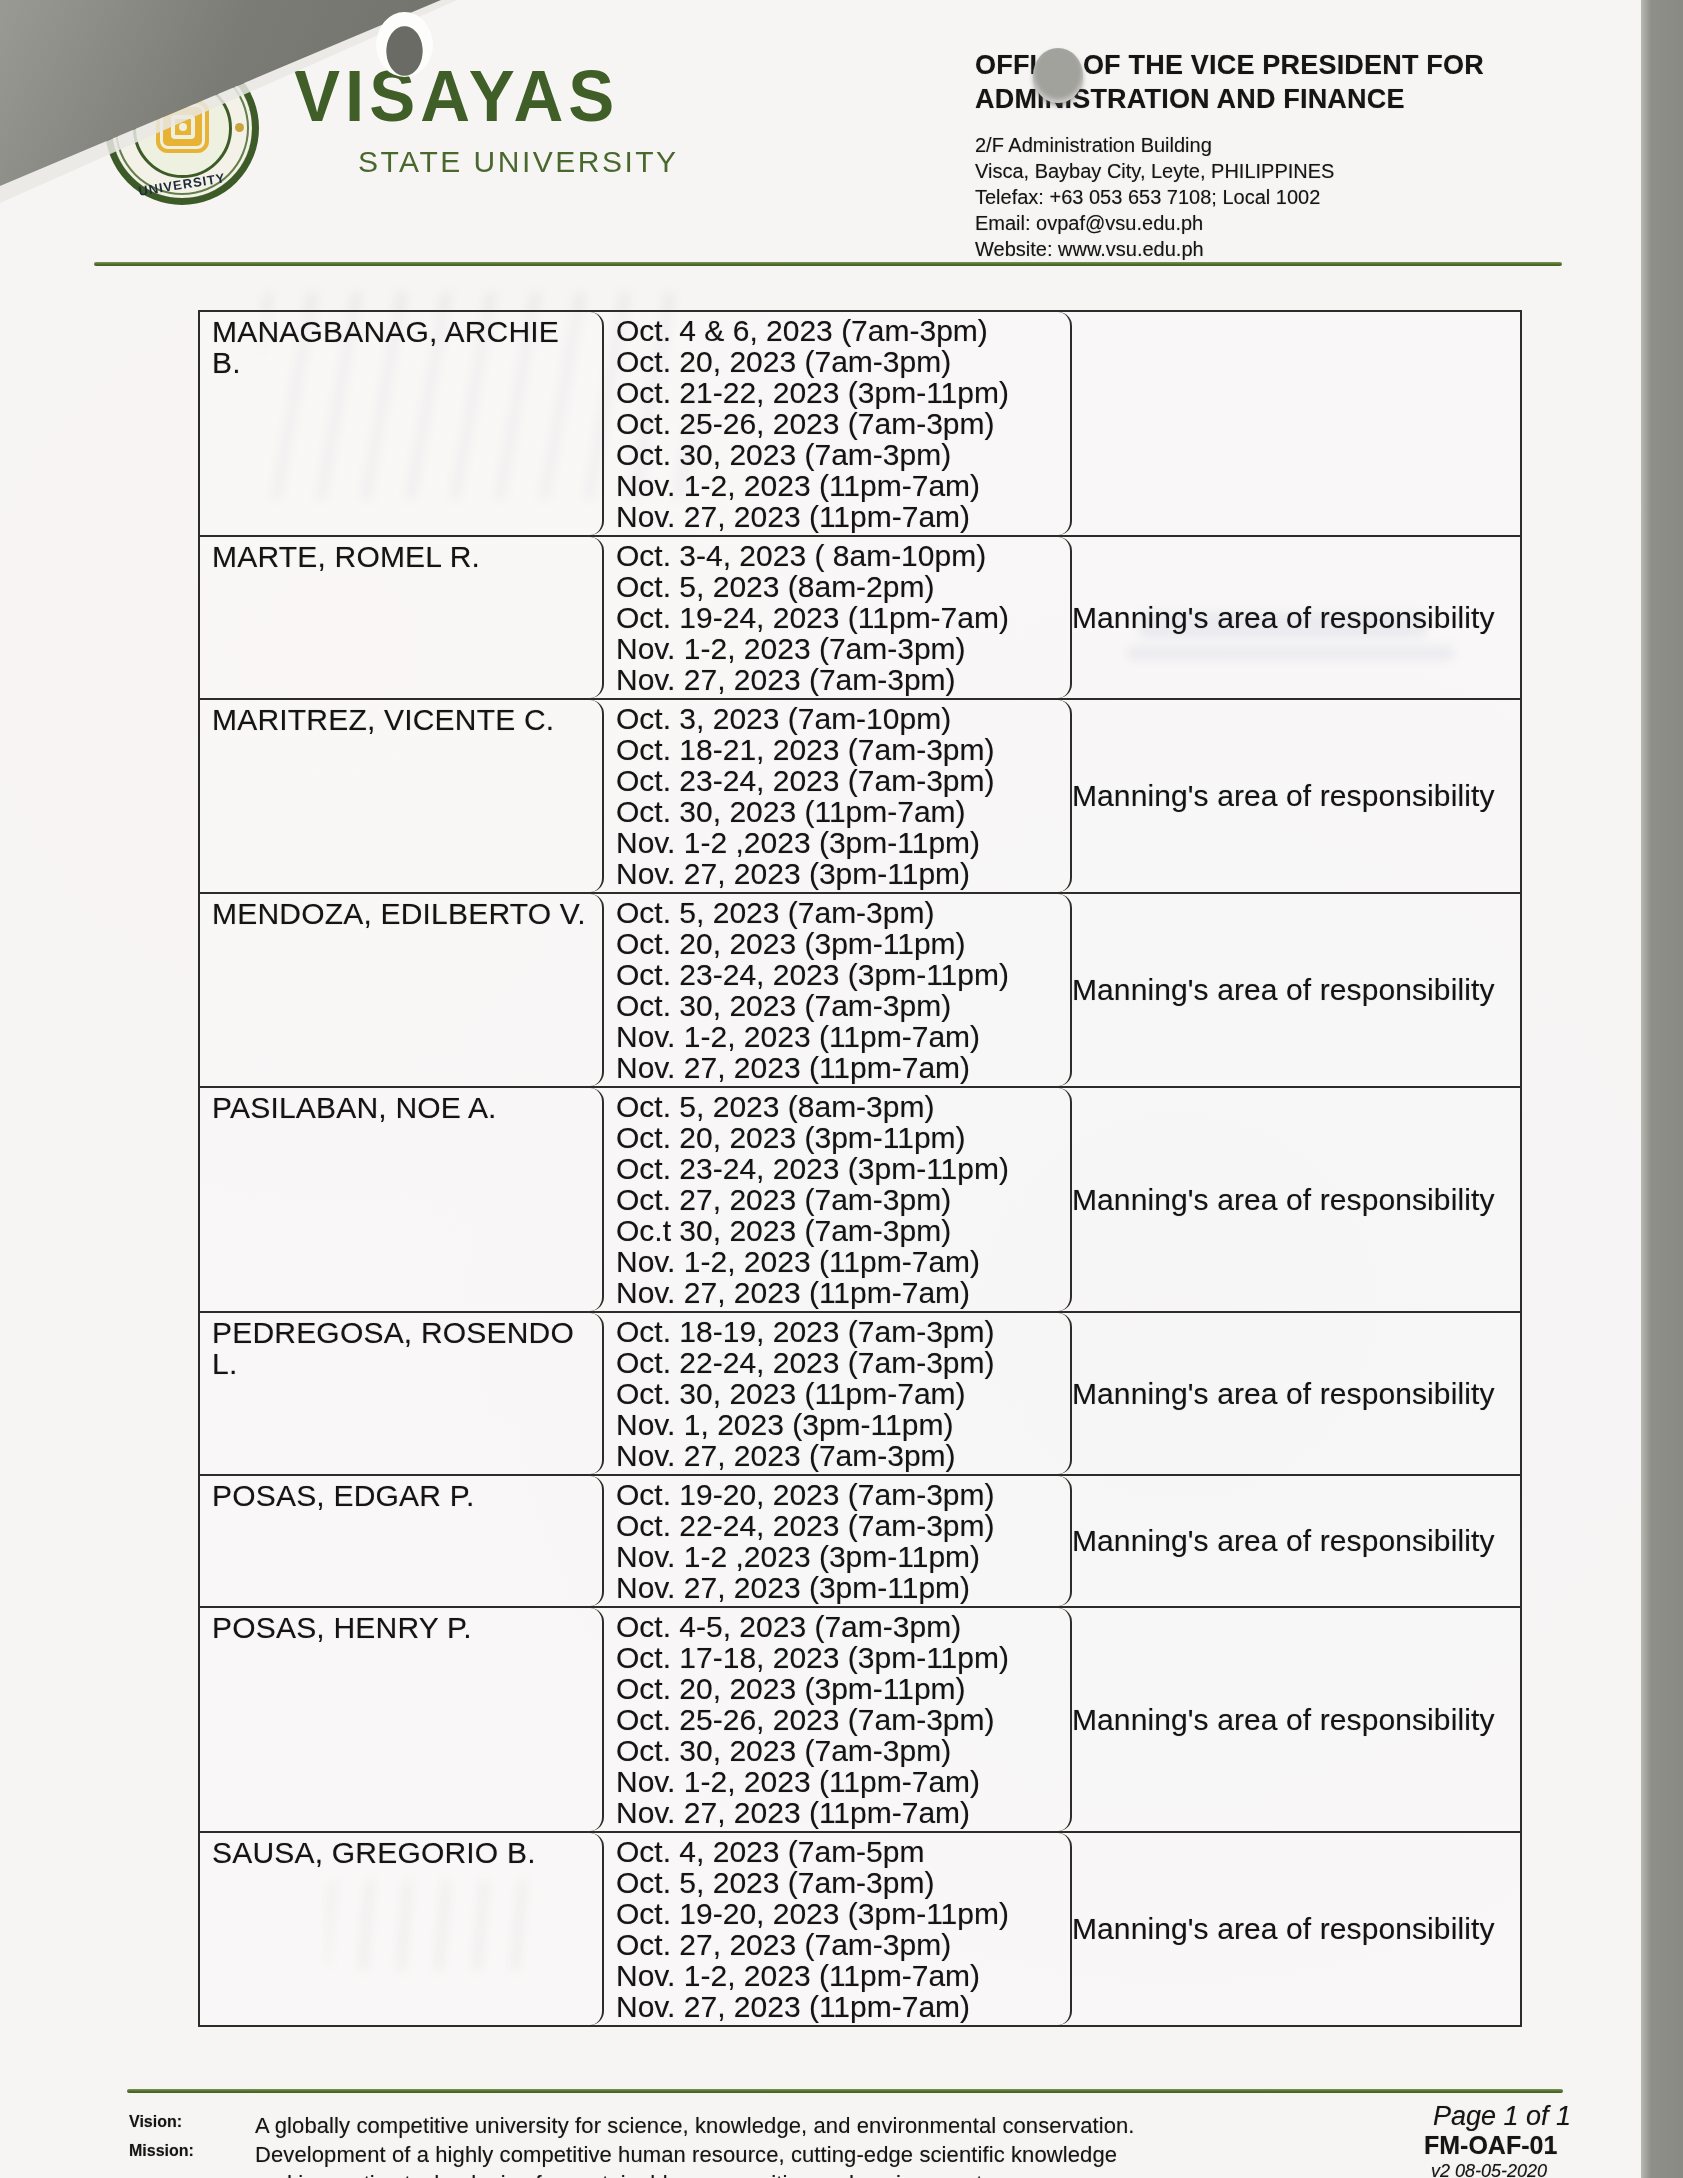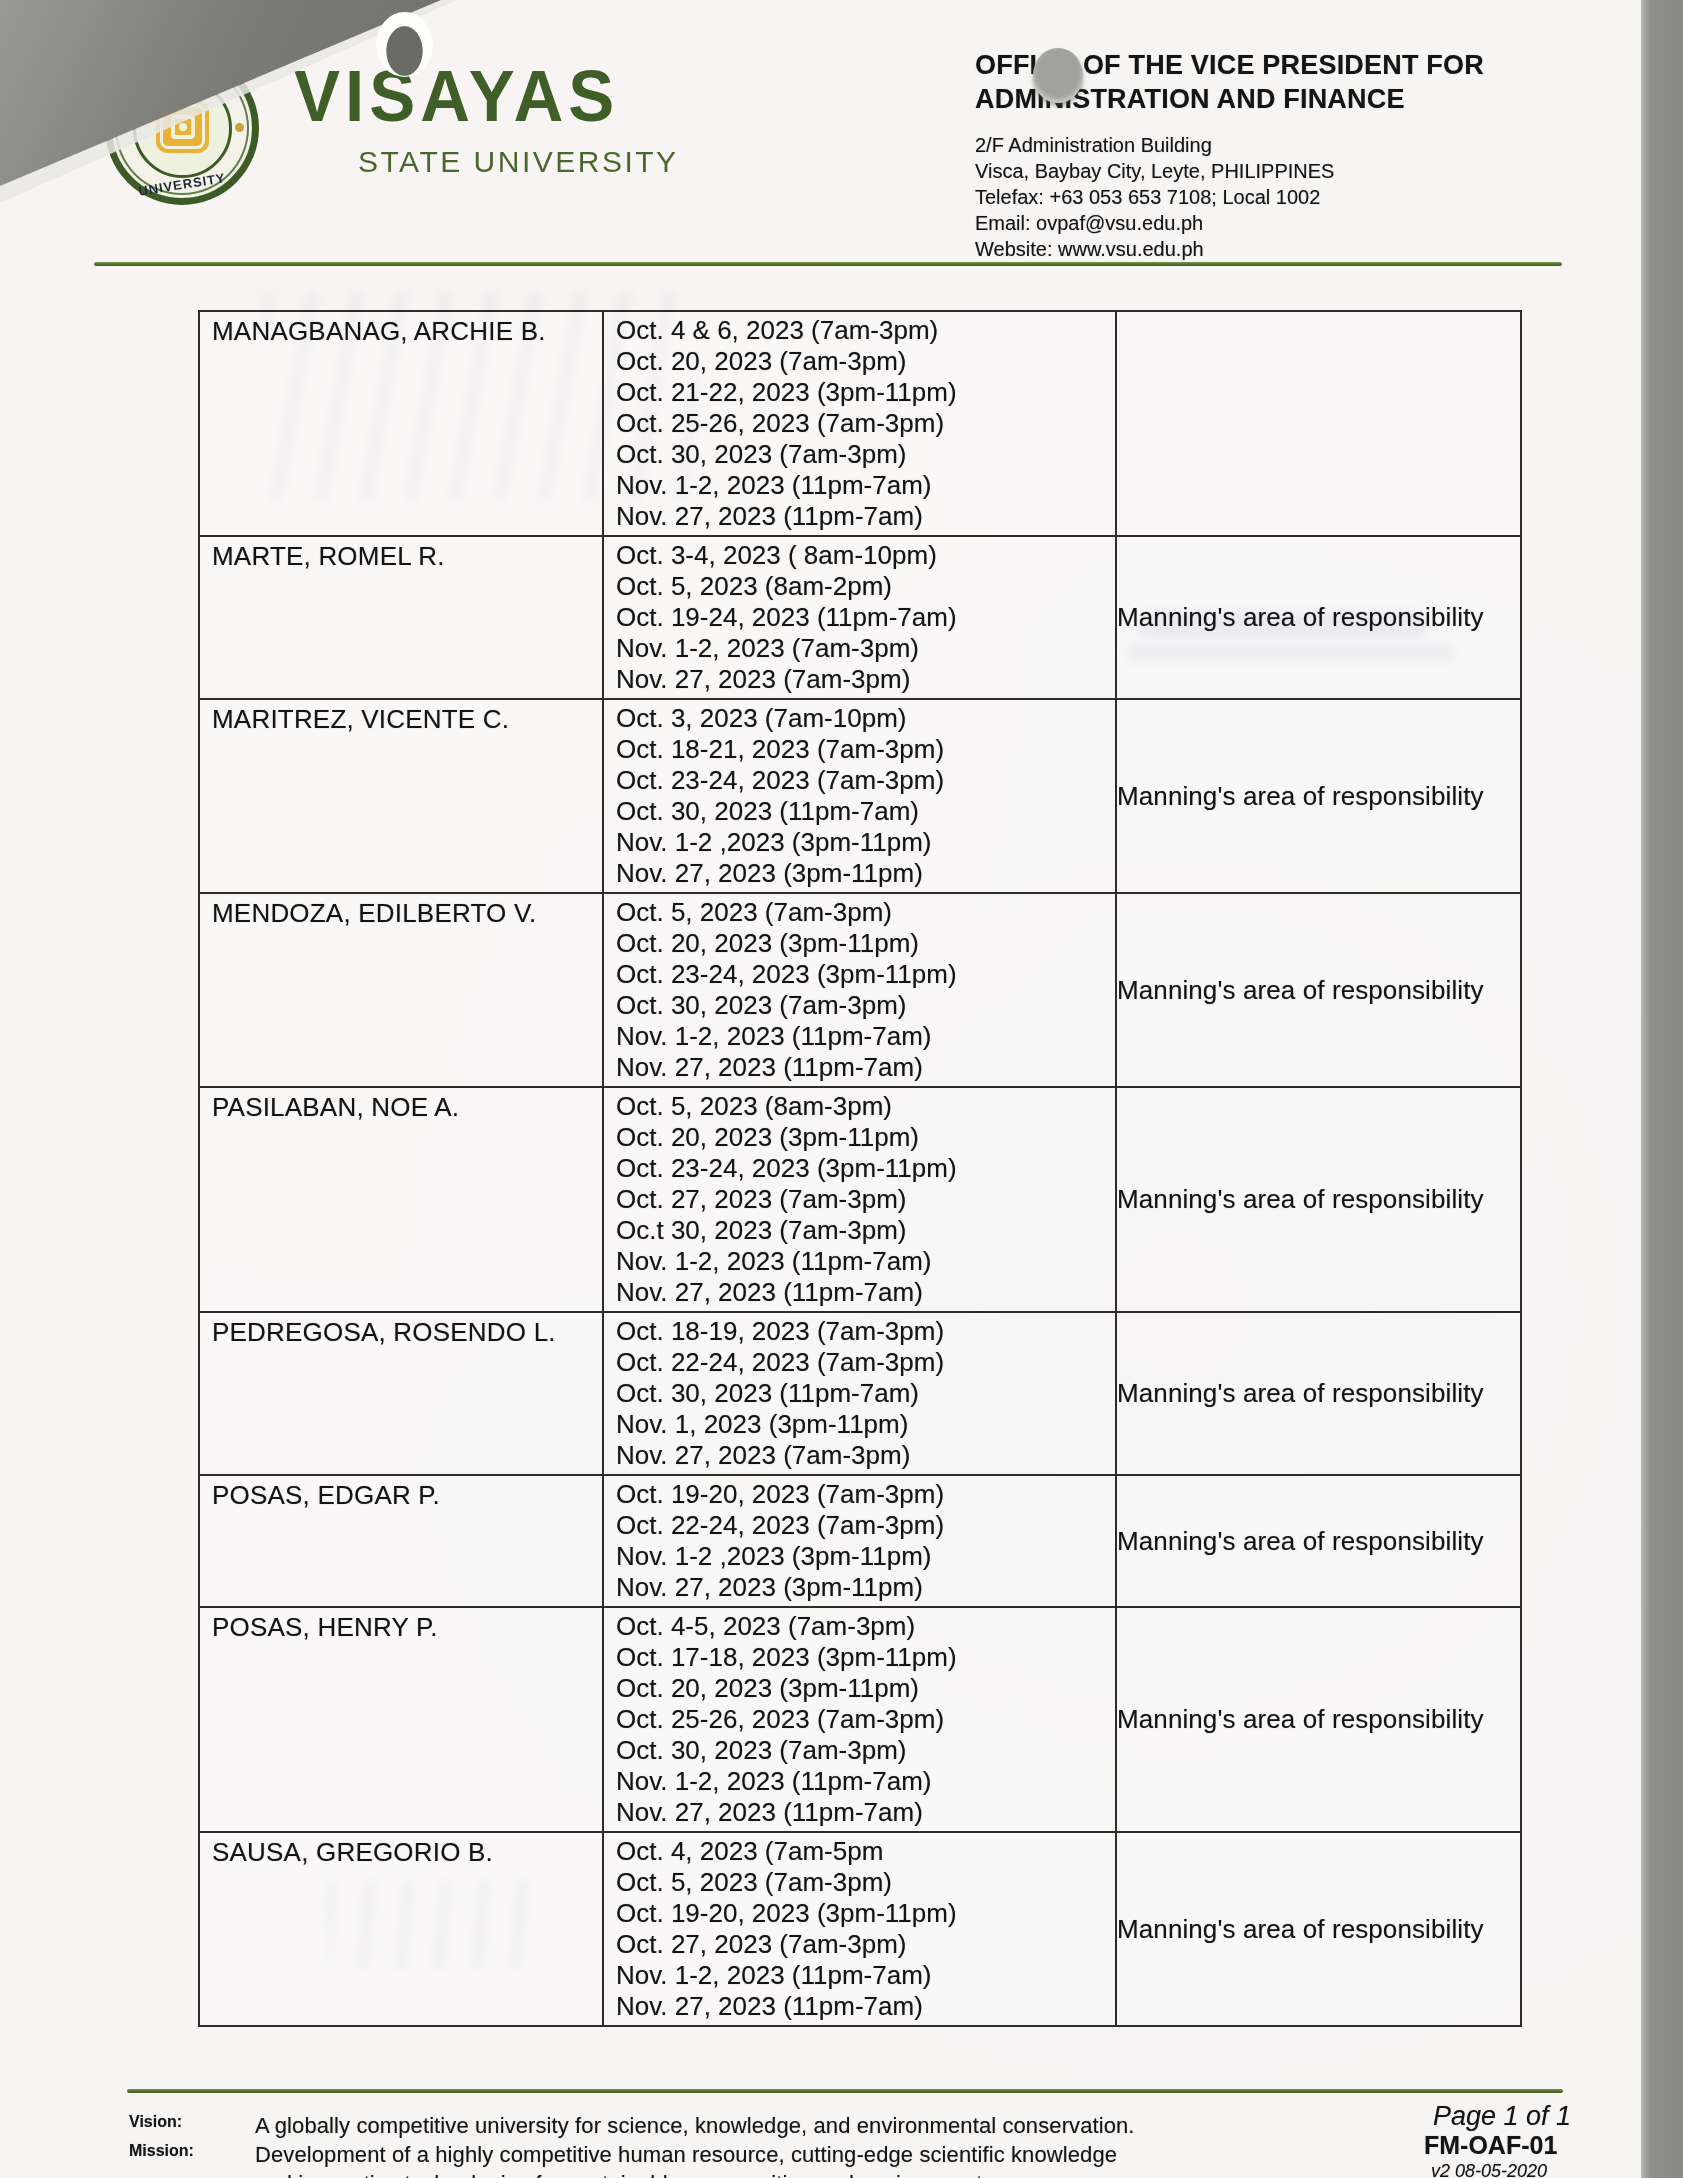--- a/index.html
+++ b/index.html
@@ -120,27 +120,27 @@
 
   
   .duty-table{
     position:absolute; left:198px; top:310px; width:1324px;
     border:2px solid #2e2c29;
     box-sizing:border-box;
     background:rgba(255,255,255,.25);
   }
   .t-row{ display:flex; border-bottom:2px solid #2e2c29; }
   .t-row:last-child{ border-bottom:none; }
-  .cell{ box-sizing:border-box; font-size:26px; color:#141414; }
+  .cell{ box-sizing:border-box; font-size:30px; color:#141414;border-radius:14px; }
   .cell.name{
     width:404px; border-right:2px solid #2e2c29;
     padding:4px 8px 4px 12px; line-height:31px; letter-spacing:0.2px;
   }
   .cell.dates{
-    width:513px; border-right:2px solid #2e2c29;
+    width:468px; border-right:2px solid #2e2c29;
     padding:3px 20px 3px 12px;
   }
   .date-line{ line-height:31px; white-space:nowrap; }
   .cell.resp{
     flex:1; display:flex; align-items:center;
     white-space:nowrap; letter-spacing:0.1px;
   }
 
   
   .f-label{ position:absolute; font-size:16px; font-weight:bold; }

